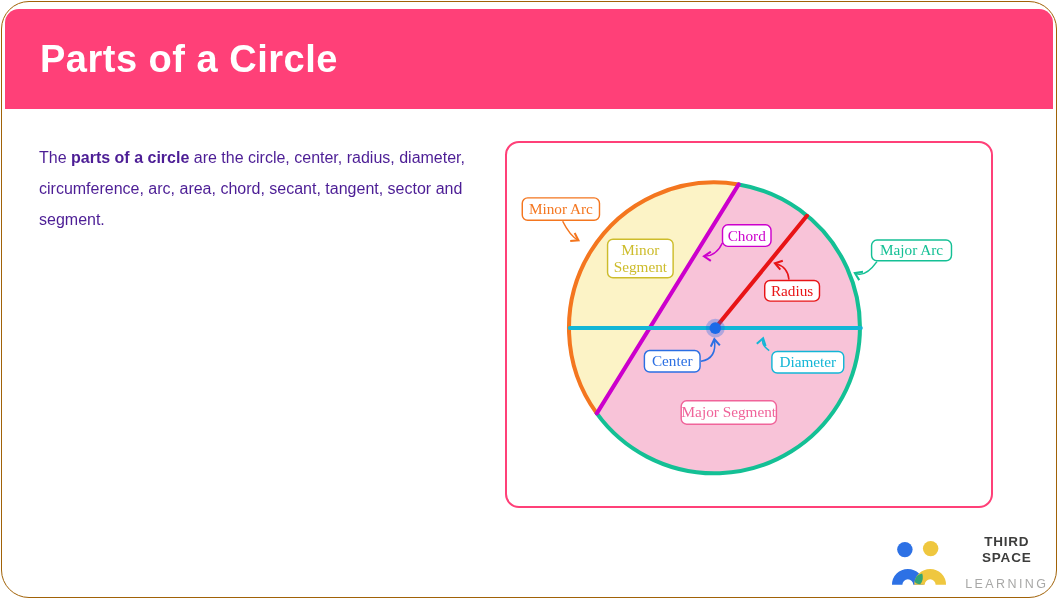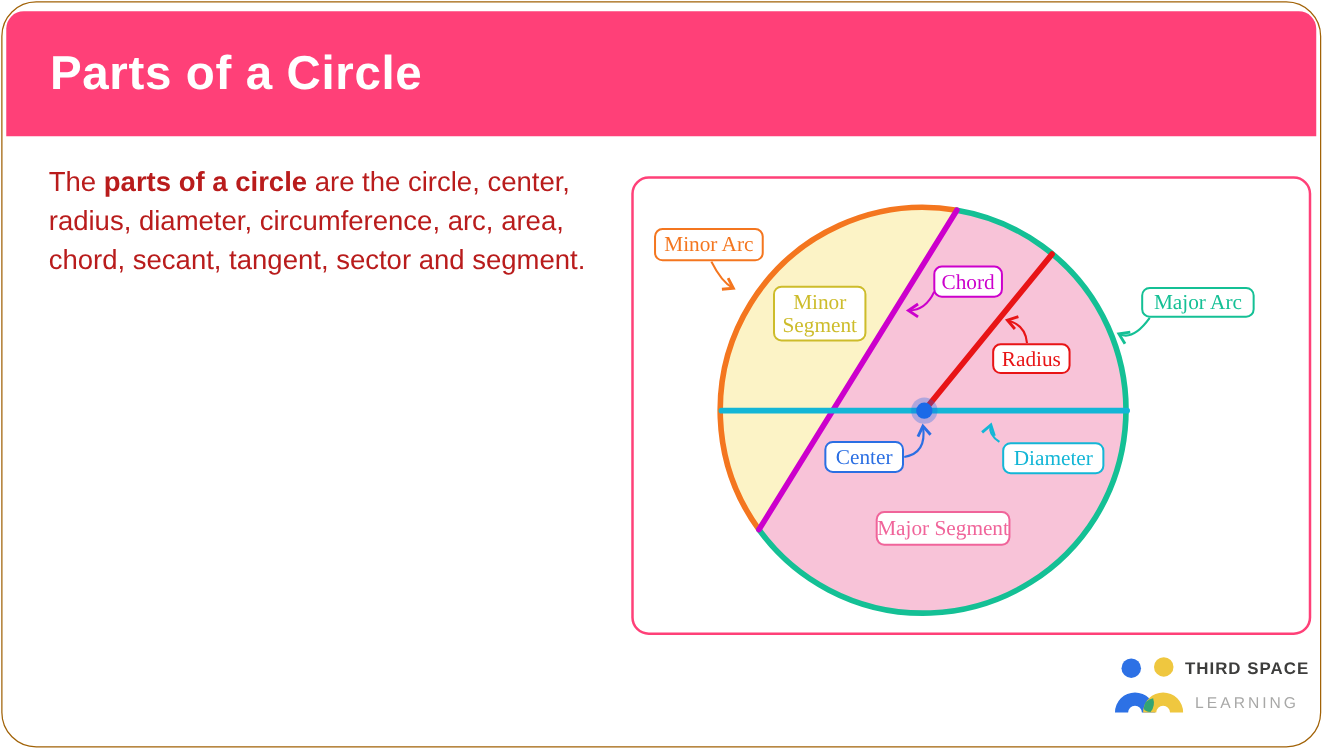--- a/index.html
+++ b/index.html
@@ -15,37 +15,37 @@
   }
   .header{
     position:absolute;left:3px;right:3px;top:7px;height:100px;
     background:#FF4078;border-radius:14px 14px 0 0;
     display:flex;align-items:center;padding-left:35px;
   }
   .header h1{
     margin:0;color:#ffffff;font-size:38px;font-weight:700;letter-spacing:0.5px;
   }
   .copy{
-    position:absolute;left:37px;top:128px;width:452px;
-    color:#b91c1c;font-size:22px;line-height:31px;
+    position:absolute;left:37px;top:140px;width:452px;
+    color:#4c1d95;font-size:16px;line-height:31px;
   }
   .copy p{margin:0;}
   .copy p + p{margin-top:38px;}
   .copy b{font-weight:700;}
   .diagram-panel{
-    position:absolute;left:503px;top:139px;width:544px;height:367px;
+    position:absolute;left:503px;top:139px;width:488px;height:367px;
     border:2.5px solid #FF4078;border-radius:14px;background:#ffffff;
   }
   .diagram-panel svg{position:absolute;inset:0;width:100%;height:100%;}
   .lbl-text{
     font-family:"Liberation Serif","DejaVu Serif",serif;
     font-size:17px;
   }
   .logo{
-    position:absolute;left:888px;top:520px;display:flex;align-items:center;text-align:center;
+    position:absolute;left:888px;top:532px;display:flex;align-items:center;gap:10px;text-align:center;
   }
   .logo-text{display:flex;flex-direction:column;align-items:center;line-height:1.15;}
   .logo-line1{color:#3d3d3c;font-weight:700;font-size:13.5px;letter-spacing:0.8px;}
   .logo-line2{color:#a8a8a7;font-weight:400;font-size:12.5px;letter-spacing:2.4px;margin-top:12px;}
 </style>
 </head>
 <body>
 
 <div class="stage">
   <div class="card">

